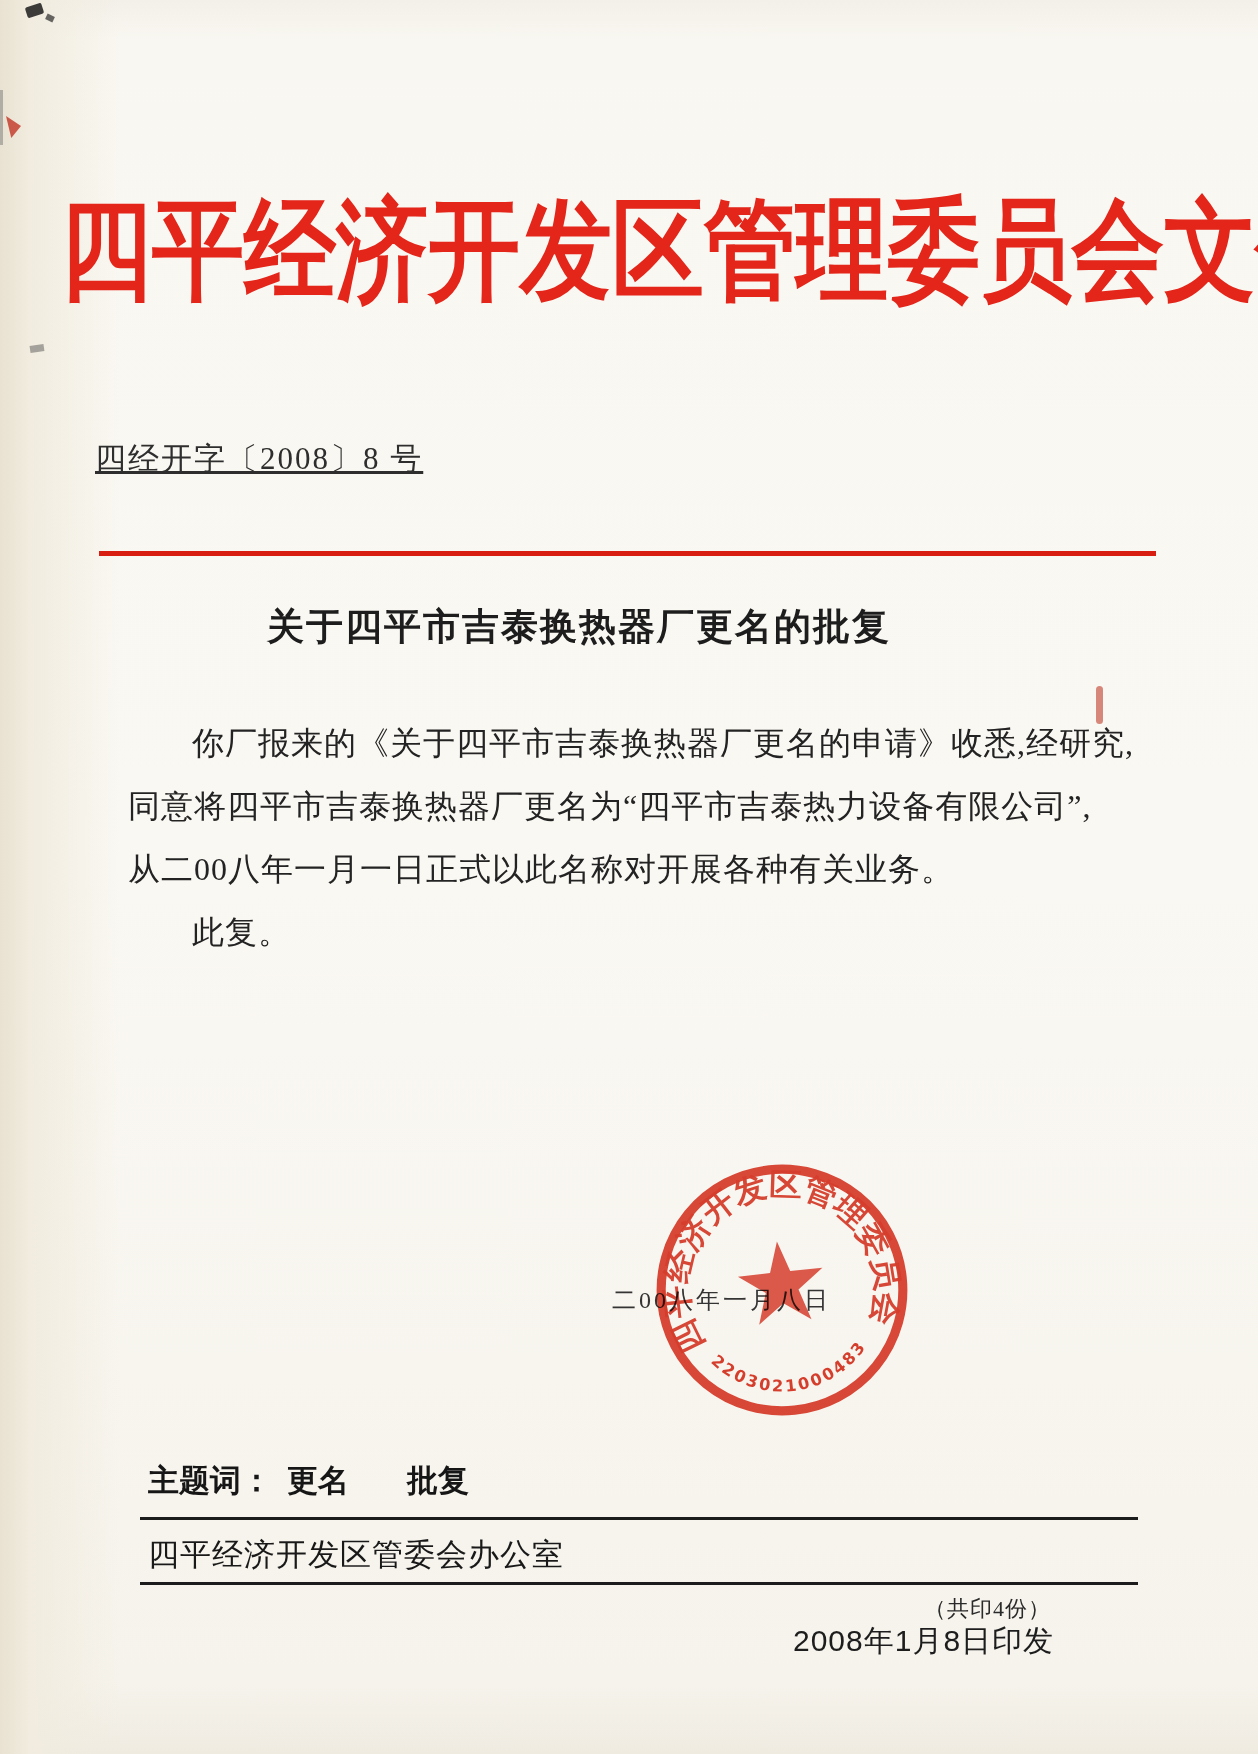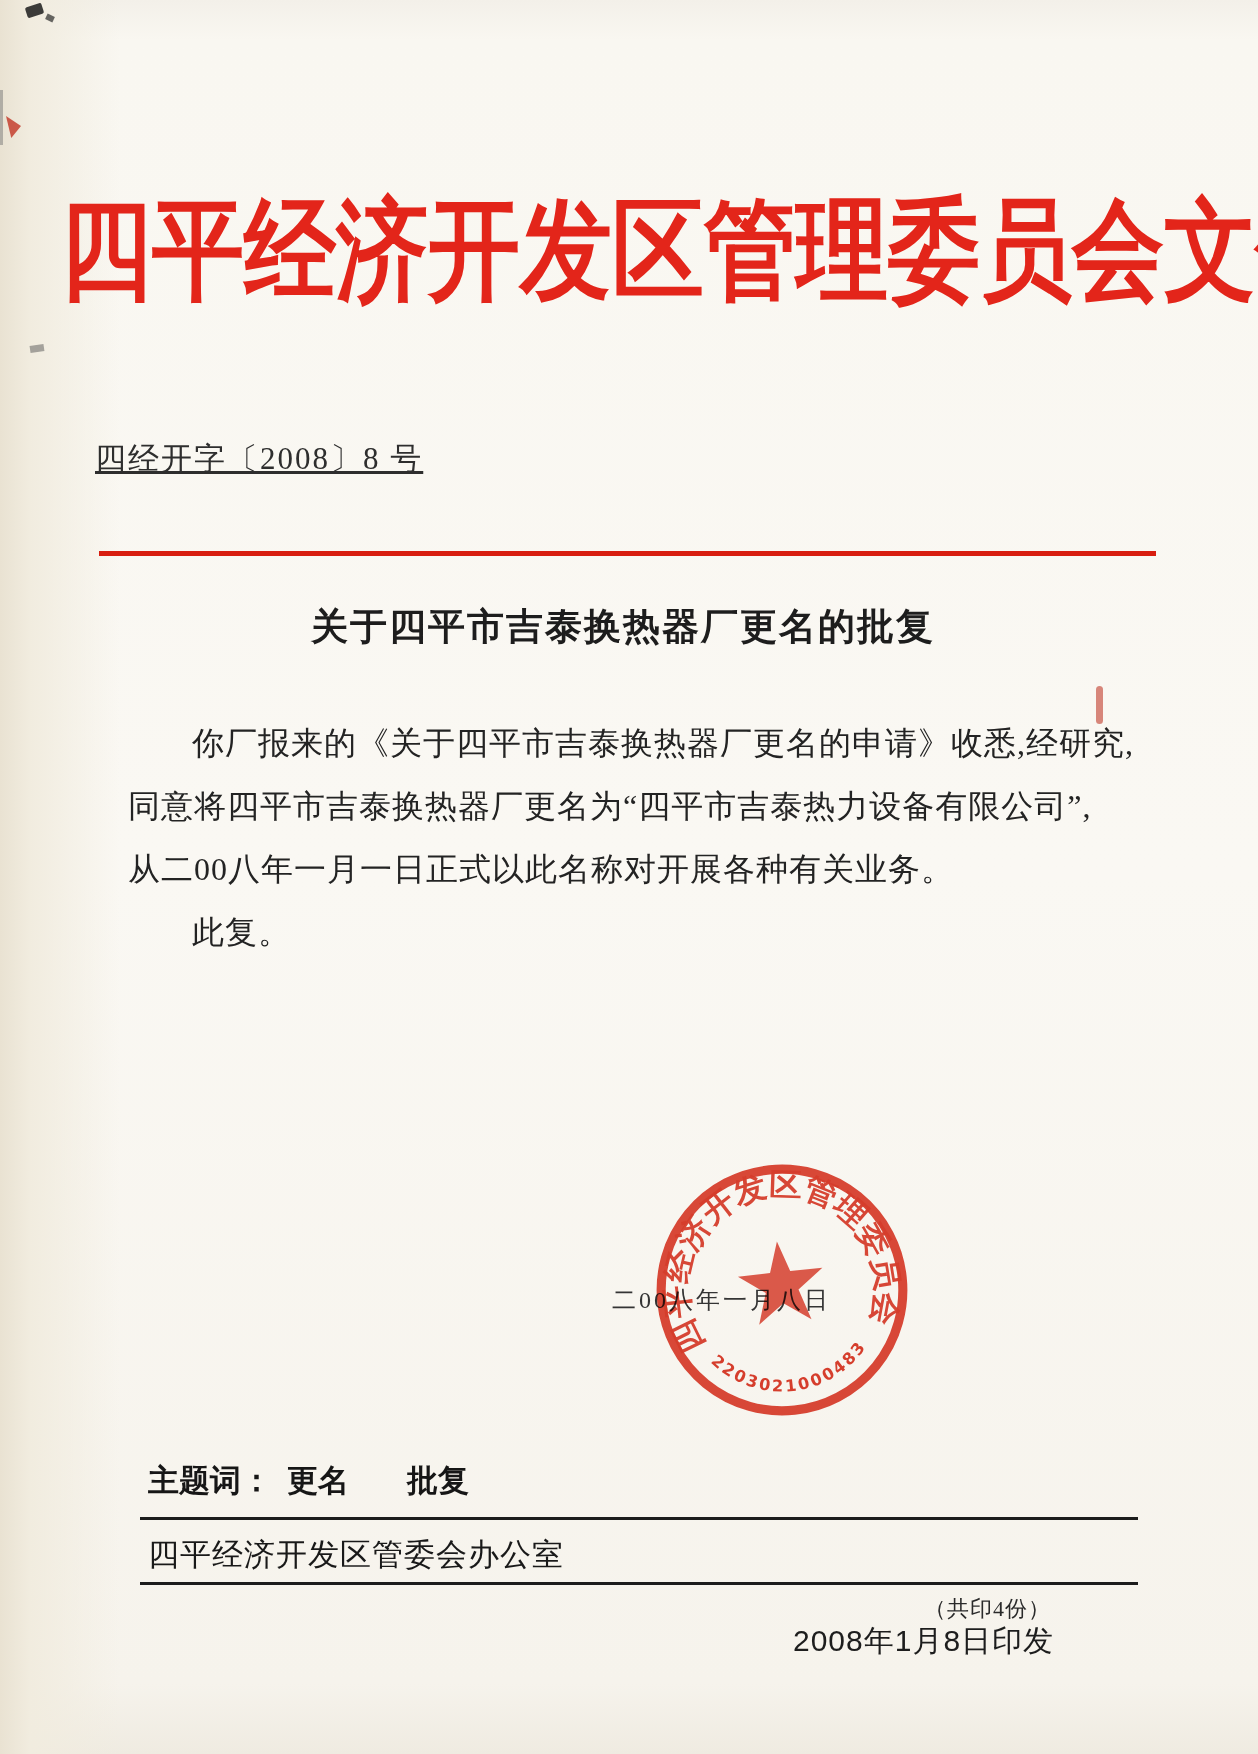--- a/index.html
+++ b/index.html
@@ -35,21 +35,21 @@
     white-space:nowrap;
   }
   .doc-number{
     position:absolute;left:95px;top:438px;width:1010px;
     text-align:left;font-size:31px;color:#2e2e2e;letter-spacing:2px;text-decoration:underline;
   }
   .red-rule{position:absolute;left:99px;top:551px;width:1057px;height:5px;}
   .doc-title{
     position:absolute;left:0;top:602px;width:1158px;text-align:center;
     font-family:"Liberation Sans","DejaVu Sans",sans-serif;
-    font-weight:bold;font-size:37px;color:#1d1d1d;letter-spacing:2px;padding-left:44px;
+    font-weight:bold;font-size:37px;color:#1d1d1d;letter-spacing:2px;
   }
   
   .body-text{position:absolute;left:128px;top:712px;width:930px;font-size:32px;color:#232323;letter-spacing:1px;}
   .body-text .line{height:63px;line-height:63px;white-space:nowrap;}
   .body-text .indent{text-indent:2em;}
   .date-line{
     position:absolute;left:612px;top:1284px;font-size:24px;color:#343434;
     letter-spacing:3px;white-space:nowrap;z-index:1;
   }
   

